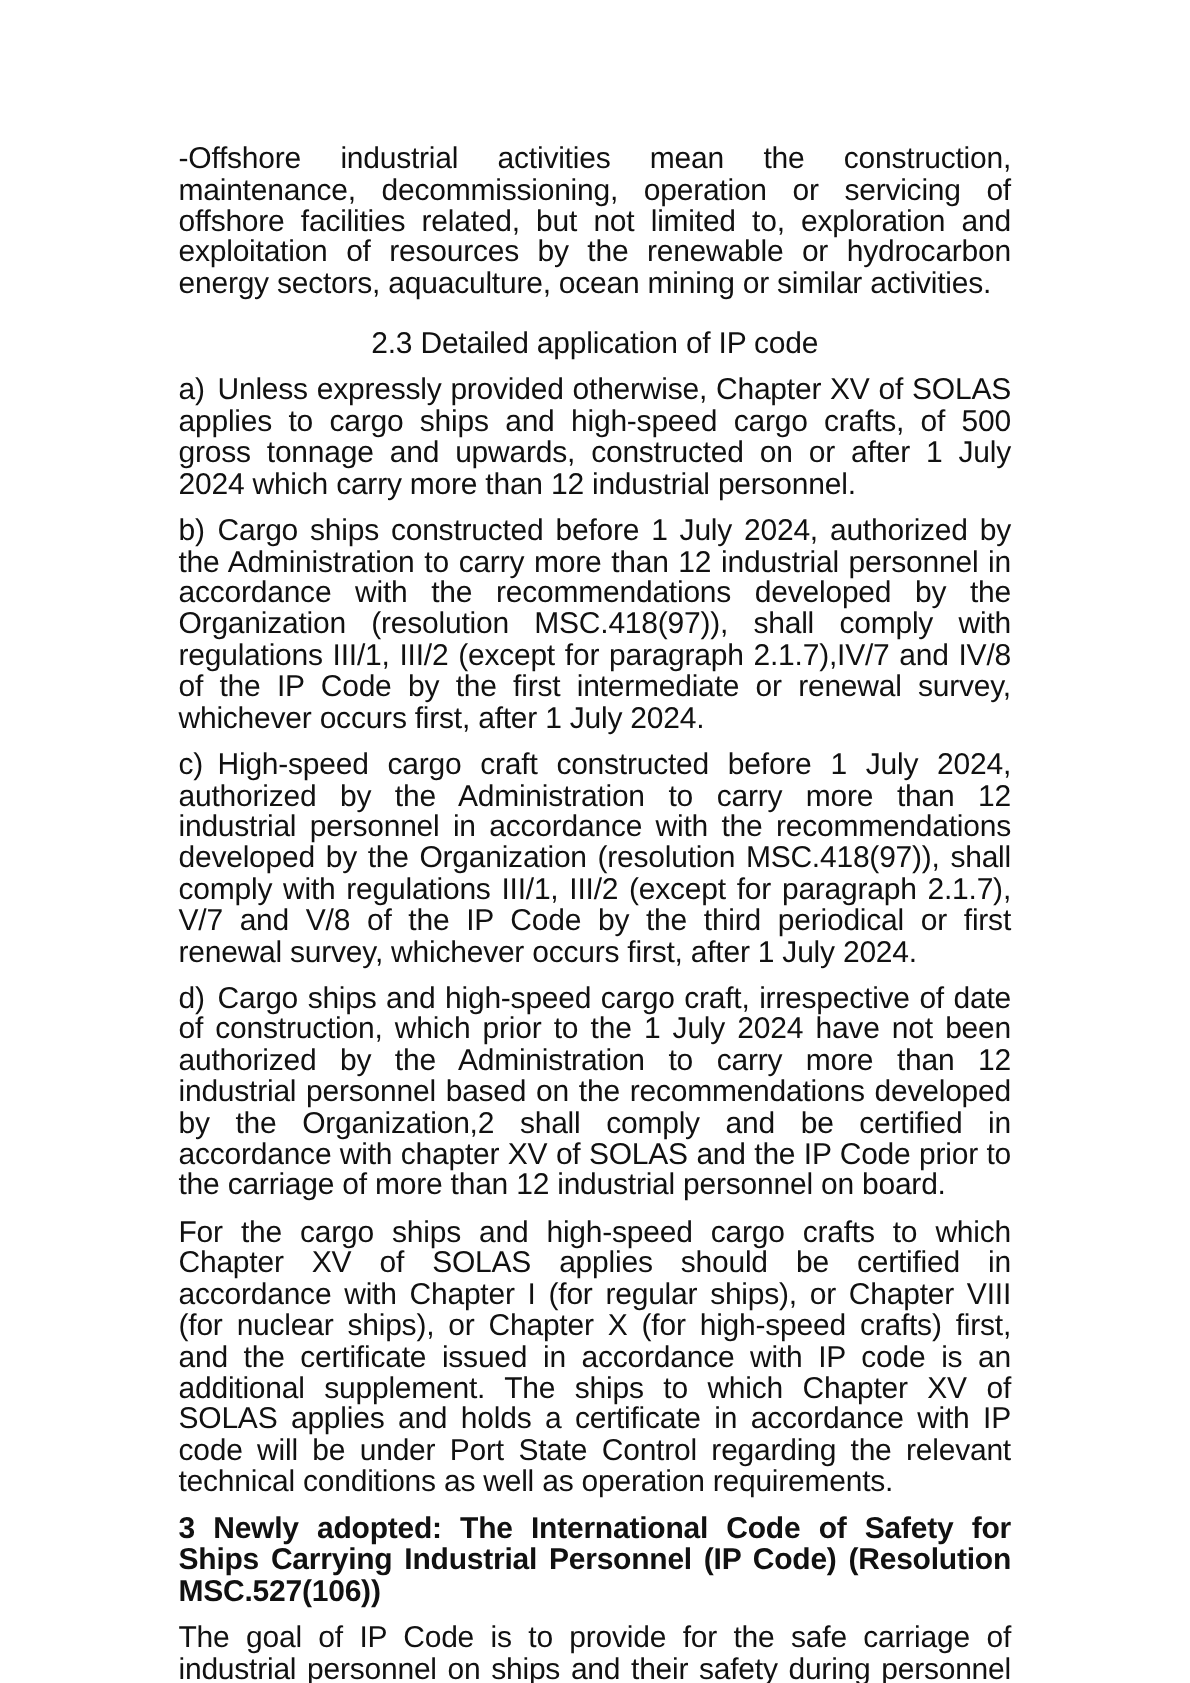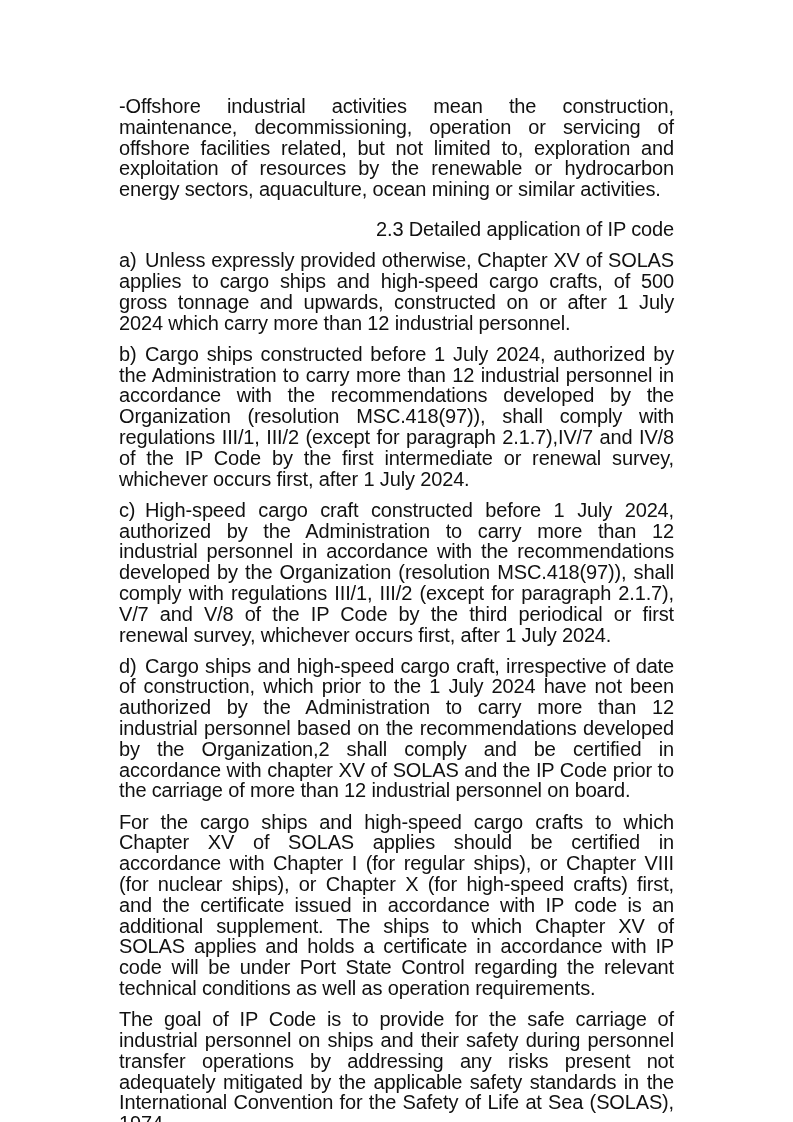--- a/index.html
+++ b/index.html
@@ -9,21 +9,21 @@
     left: 119px;
     top: 96px;
     width: 555px;
     font-family: "Liberation Sans", sans-serif;
     font-size: 20px;
     line-height: 20.8px;
     color: #111111;
     letter-spacing: -0.15px;
   }
   .p { margin: 0 0 10.4px 0; text-align: justify; }
-  .p.left { text-align: right; margin-top: 19px; }
+  .p.left { text-align: center; margin-top: 19px; }
   .heading-bold { font-weight: bold; }
   .item-label { display: inline-block; width: 26px; }
 </style>
 </head>
 <body>
 
 <div class="page">
 
   <p class="p">-Offshore industrial activities mean the construction, maintenance, decommissioning, operation or servicing of offshore facilities related, but not limited to, exploration and exploitation of resources by the renewable or hydrocarbon energy sectors, aquaculture, ocean mining or similar activities.</p>
 
@@ -41,16 +41,17 @@
     <span class="item-label">c)</span><span>High-speed cargo craft constructed before 1 July 2024, authorized by the Administration to carry more than 12 industrial personnel in accordance with the recommendations developed by the Organization (resolution MSC.418(97)), shall comply with regulations III/1, III/2 (except for paragraph 2.1.7), V/7 and V/8 of the IP Code by the third periodical or first renewal survey, whichever occurs first, after 1 July 2024.</span>
   </p>
 
   <p class="p">
     <span class="item-label">d)</span><span>Cargo ships and high-speed cargo craft, irrespective of date of construction, which prior to the 1 July 2024 have not been authorized by the Administration to carry more than 12 industrial personnel based on the recommendations developed by the Organization,2 shall comply and be certified in accordance with chapter XV of SOLAS and the IP Code prior to the carriage of more than 12 industrial personnel on board.</span>
   </p>
 
 
   <p class="p">For the cargo ships and high-speed cargo crafts to which Chapter XV of SOLAS applies should be certified in accordance with Chapter I (for regular ships), or Chapter VIII (for nuclear ships), or Chapter X (for high-speed crafts) first, and the certificate issued in accordance with IP code is an additional supplement. The ships to which Chapter XV of SOLAS applies and holds a certificate in accordance with IP code will be under Port State Control regarding the relevant technical conditions as well as operation requirements.</p>
 
+  <p class="p heading-bold">3 Newly adopted: The International Code of Safety for Ships Carrying Industrial Personnel (IP Code) (Resolution MSC.527(106))</p>
 
   <p class="p">The goal of IP Code is to provide for the safe carriage of industrial personnel on ships and their safety during personnel transfer operations by addressing any risks present not adequately mitigated by the applicable safety standards in the International Convention for the Safety of Life at Sea (SOLAS), 1974.</p>
 
 </div>
 
 </body></html>

